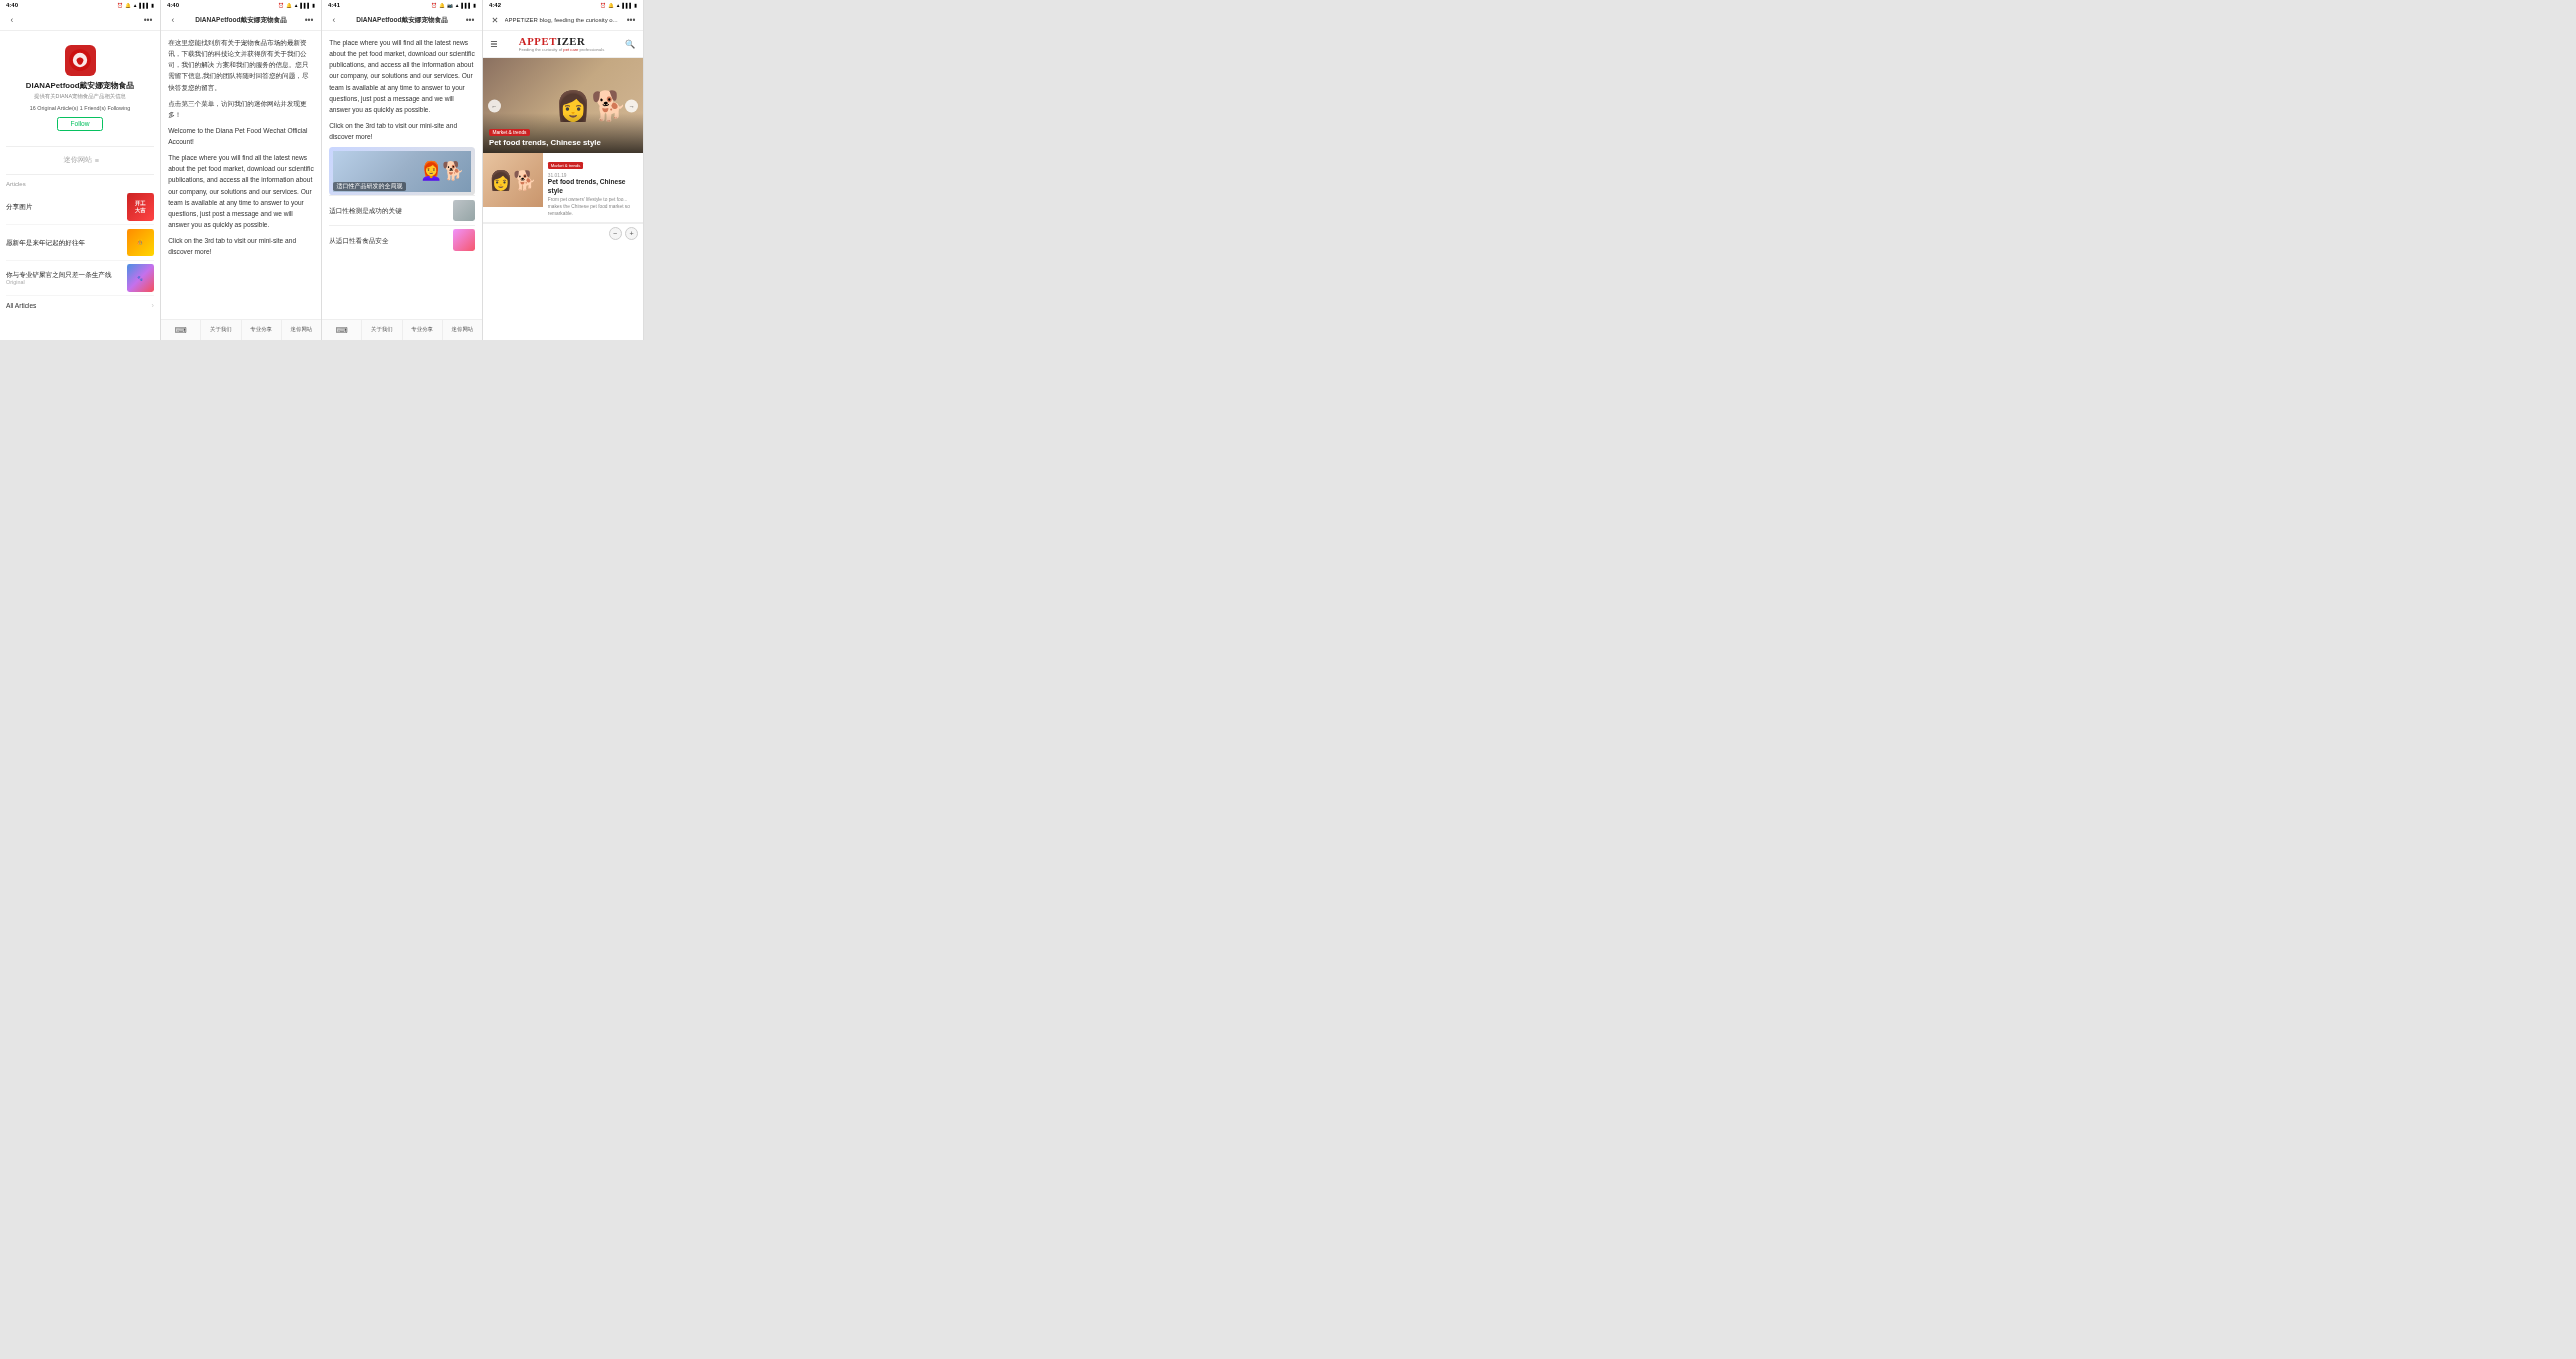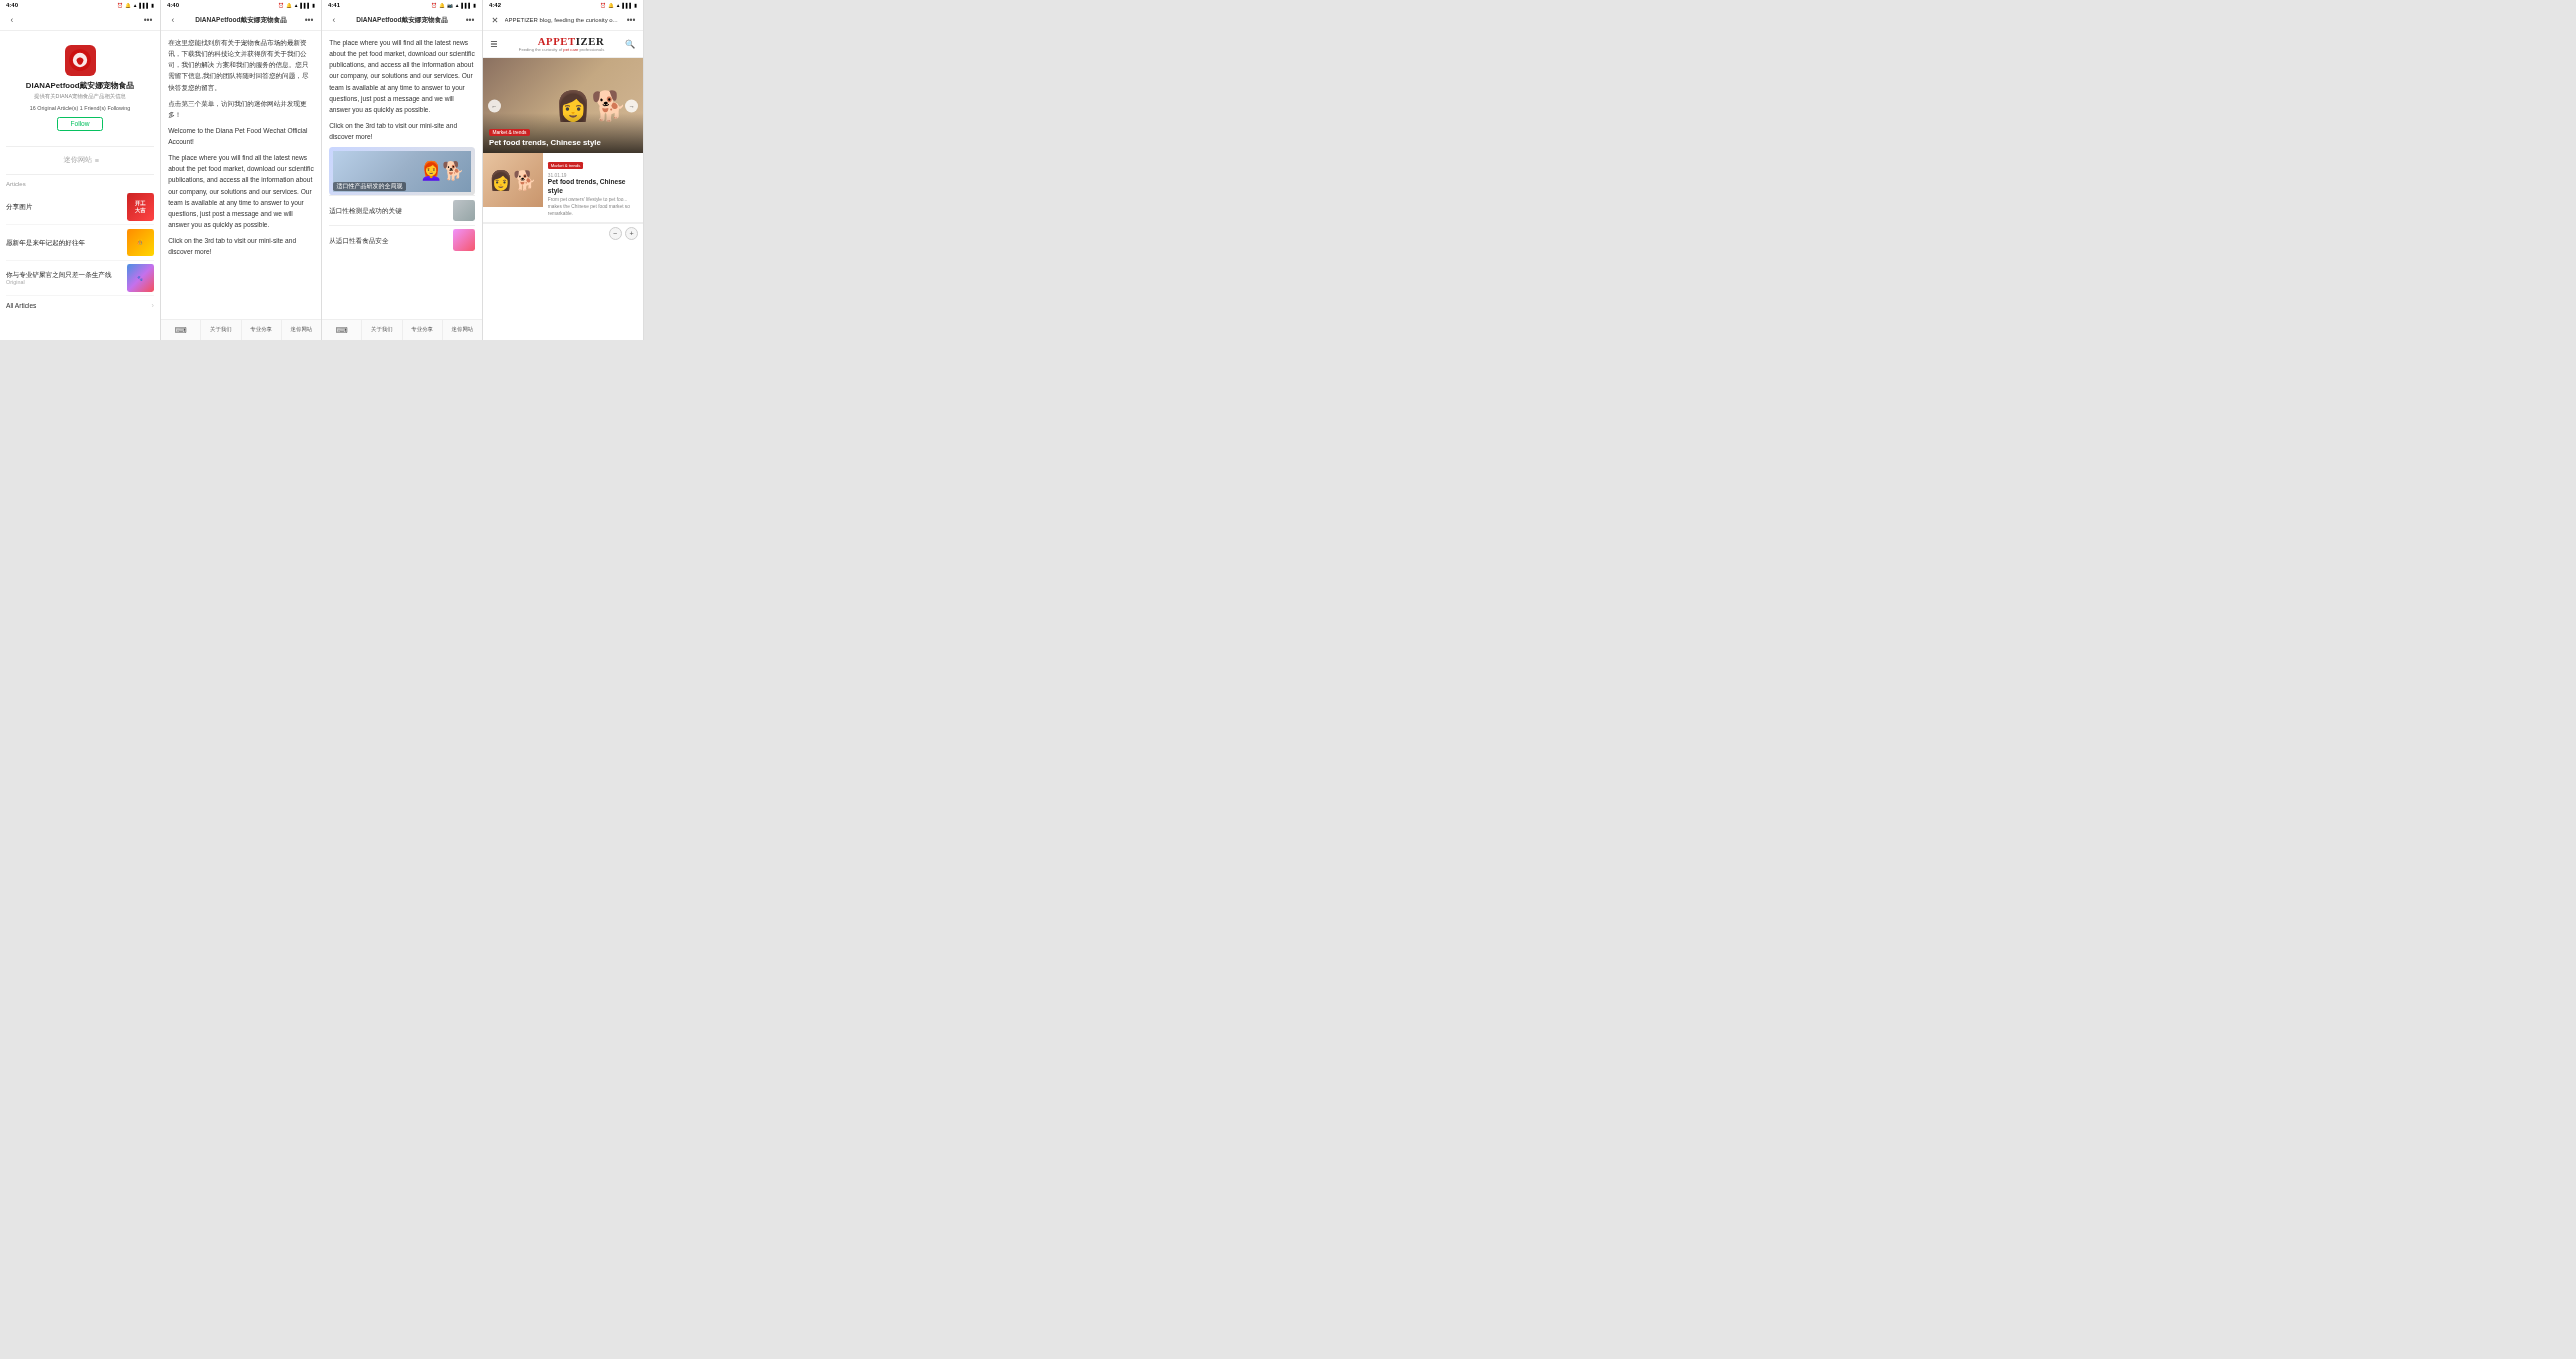--- a/index.html
+++ b/index.html
@@ -277,21 +277,21 @@
       display: flex;
       align-items: center;
       justify-content: space-between;
       padding: 4.8px 7.2px;
       border-bottom: 0.6px solid #eee;
     }
     .hamburger { font-size: 8.3px; color: #333; cursor: pointer; }
     .app-logo {
       display: flex;
       flex-direction: column;
-      align-items: flex-end;
+      align-items: flex-start;
     }
     .app-logo-text {
       font-size: 10.7px;
       font-weight: 900;
       font-family: Georgia, serif;
       letter-spacing: 0.6px;
     }
     .app-logo-text .red { color: #cc2222; }
     .app-logo-text .black { color: #222; }
     .app-logo-sub {

